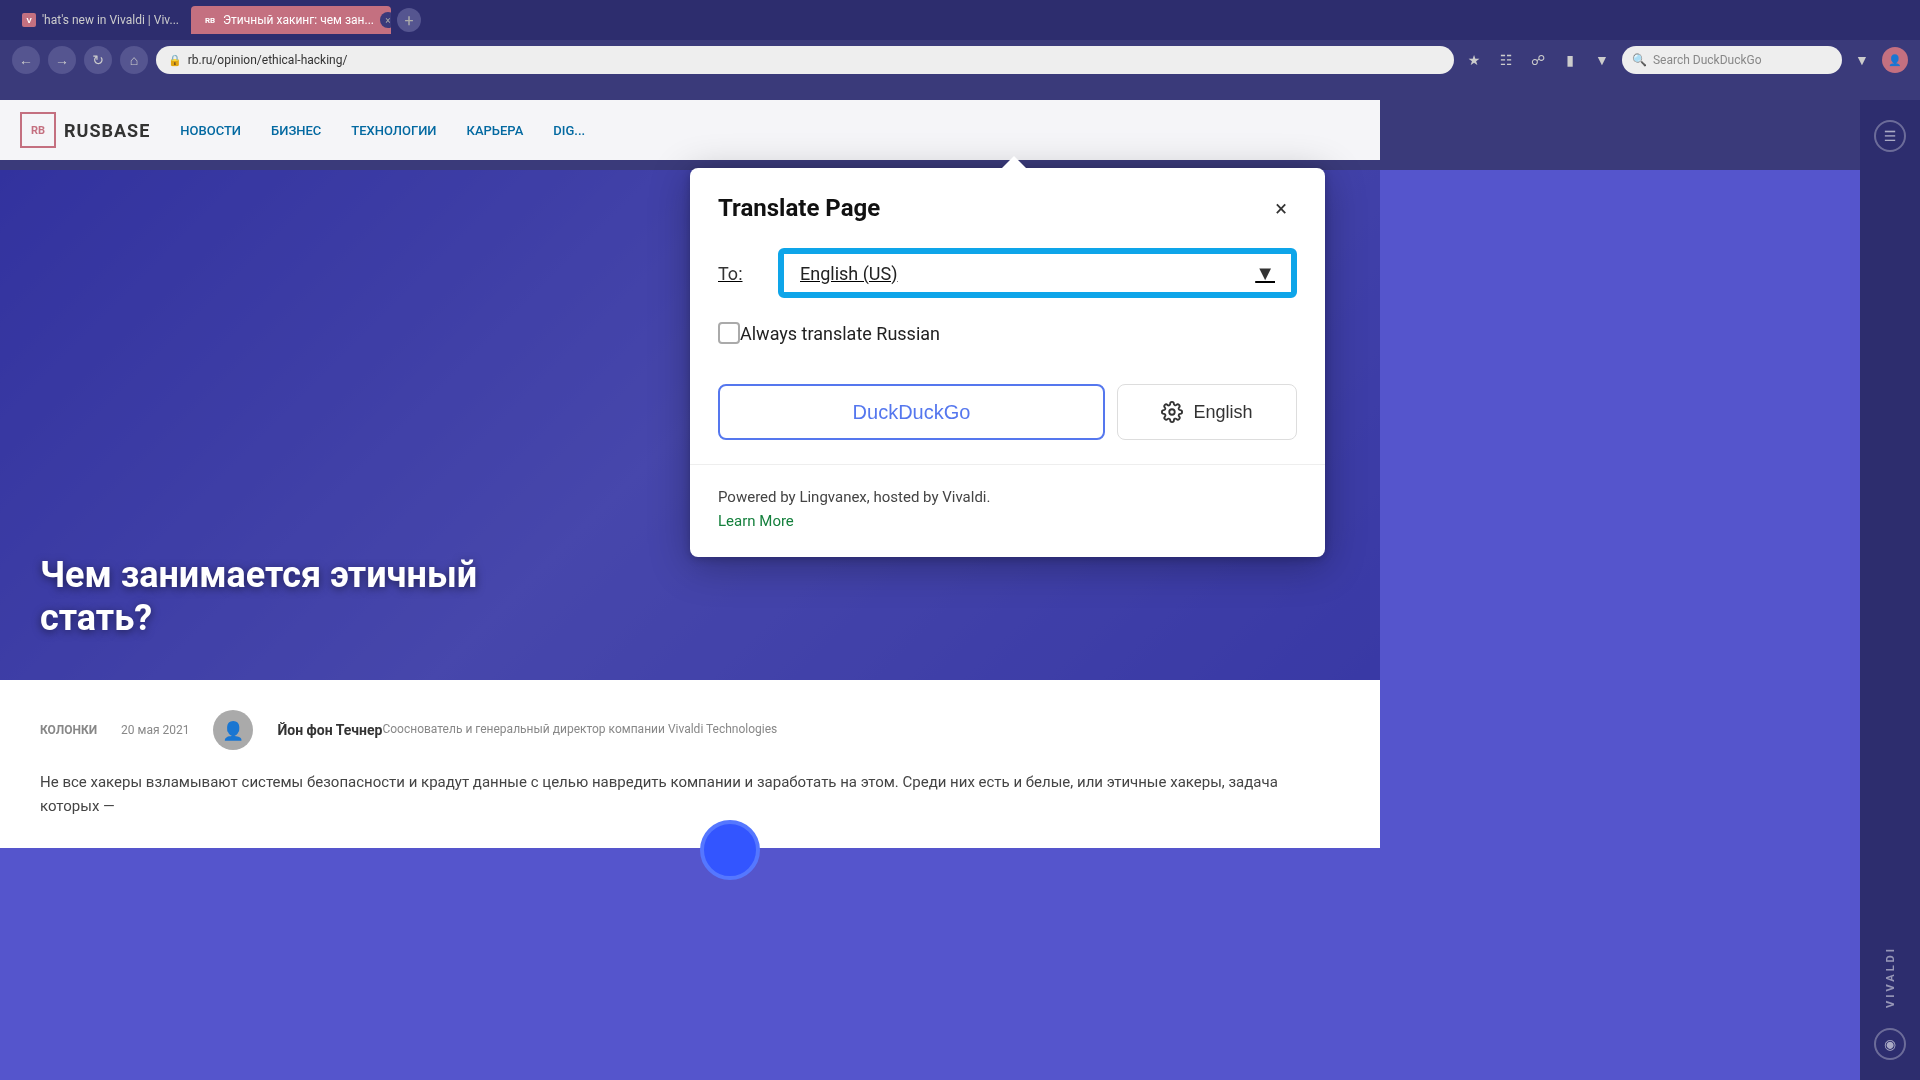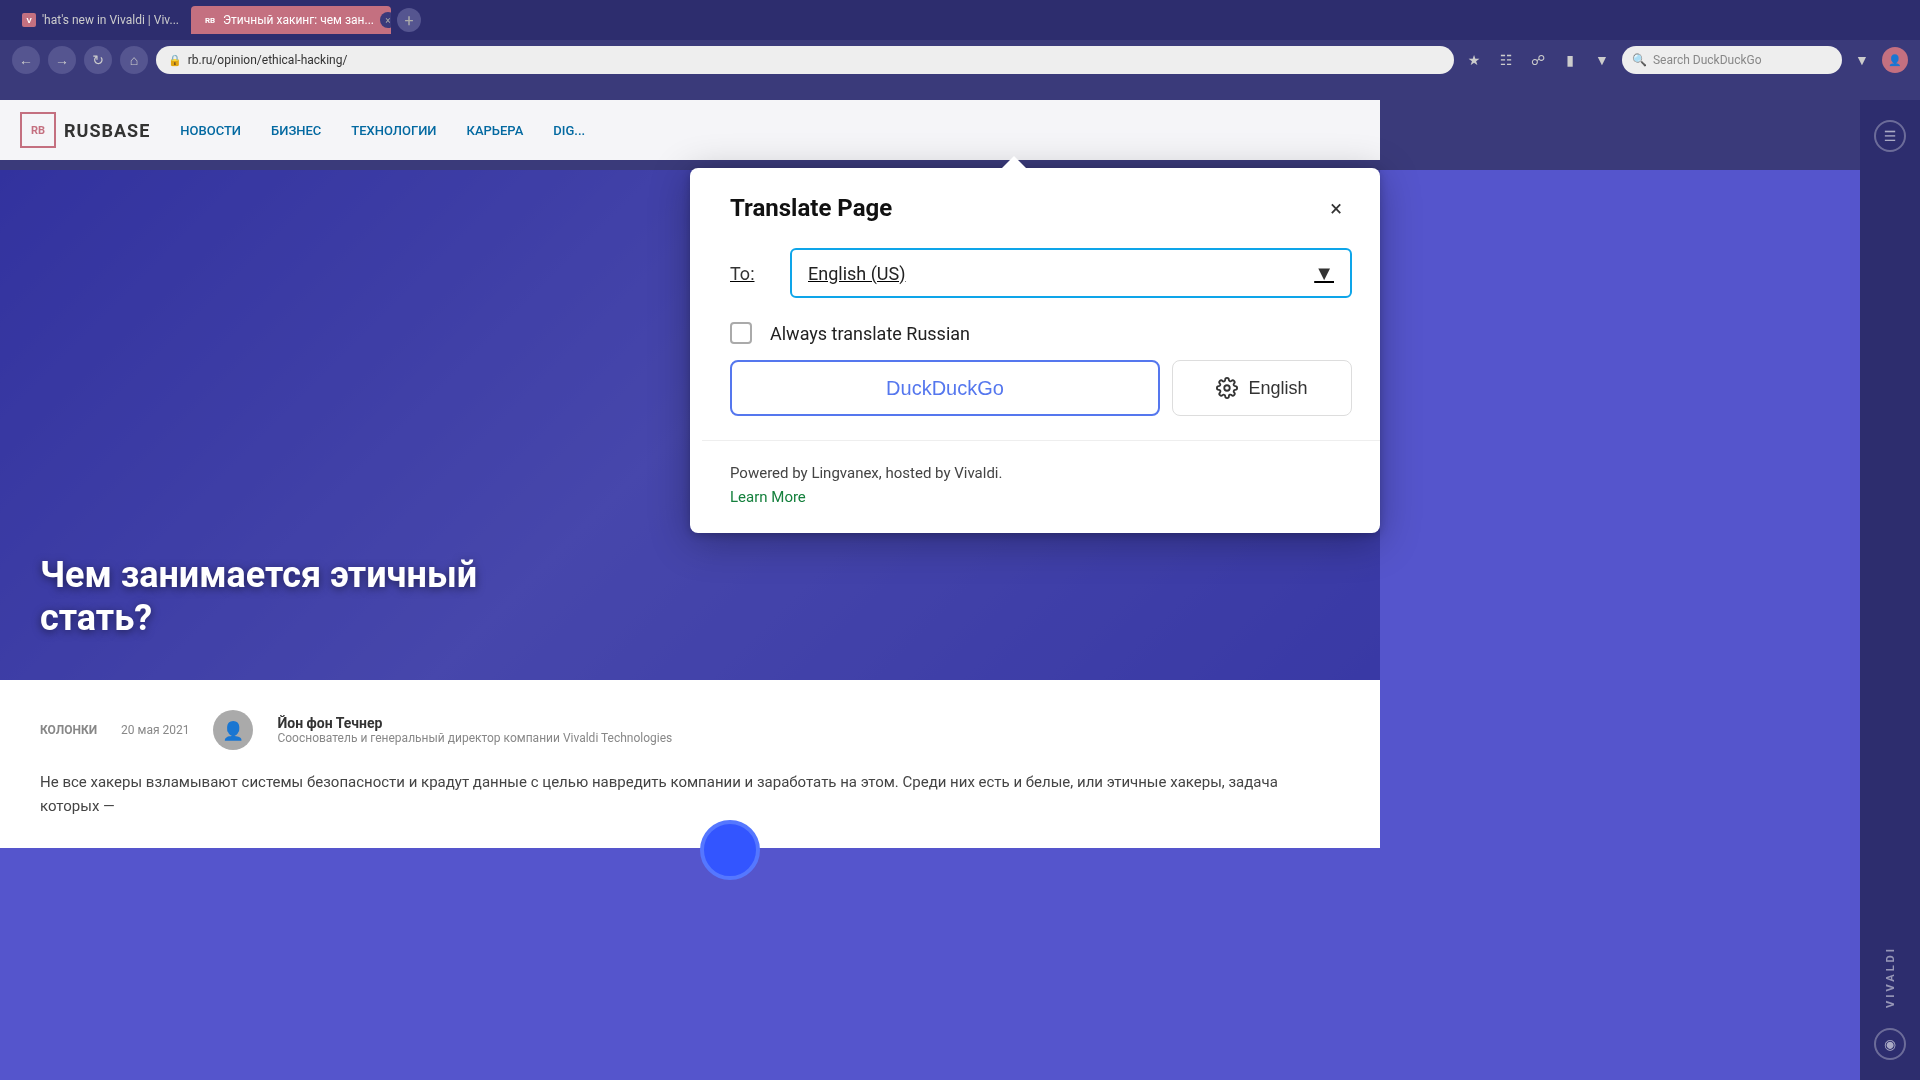--- a/index.html
+++ b/index.html
@@ -302,21 +302,21 @@
       overflow: hidden;
       display: flex;
       align-items: center;
       justify-content: center;
       font-size: 18px;
       color: #666;
     }
 
     .author-info {
       display: flex;
-      flex-direction: column;
+      flex-direction: row;
     }
 
     .author-name {
       font-size: 14px;
       font-weight: bold;
       color: #333;
     }
 
     .author-title {
       font-size: 12px;
@@ -381,27 +381,26 @@
       background: #3355ff;
       border: 4px solid #5577ff;
       z-index: 1;
     }
 
     
     .translate-dialog {
       position: absolute;
       top: 168px;
       left: 690px;
-      width: 690px;
+      width: 635px;
       background: white;
       border-radius: 8px;
       box-shadow: 0 8px 40px rgba(0,0,0,0.3), 0 2px 8px rgba(0,0,0,0.2);
       z-index: 200;
       pointer-events: all;
-      padding-left: 12px;
     }
 
     
     .translate-dialog::before {
       content: '';
       position: absolute;
       top: -12px;
       left: 310px;
       width: 0;
       height: 0;
@@ -450,42 +449,42 @@
     .to-label {
       font-size: 18px;
       color: #333;
       font-weight: 400;
       min-width: 40px;
     }
 
     .language-select {
       flex: 1;
       height: 50px;
-      border: 2px solid #0ea5e9;
+      border: 6px solid #0ea5e9;
       border-radius: 6px;
       display: flex;
       align-items: center;
       justify-content: space-between;
       padding: 0 16px;
       font-size: 18px;
       color: #222;
       cursor: pointer;
       background: white;
     }
 
     .language-select-arrow {
       font-size: 20px;
       color: #333;
     }
 
     .always-translate-row {
       display: flex;
       align-items: center;
-      gap: 18px;
-      margin-bottom: 16px;
+      gap: 0;
+      margin-bottom: 40px;
     }
 
     .checkbox-custom {
       width: 22px;
       height: 22px;
       border: 2px solid #aaa;
       border-radius: 4px;
       background: white;
       cursor: pointer;
       flex-shrink: 0;

